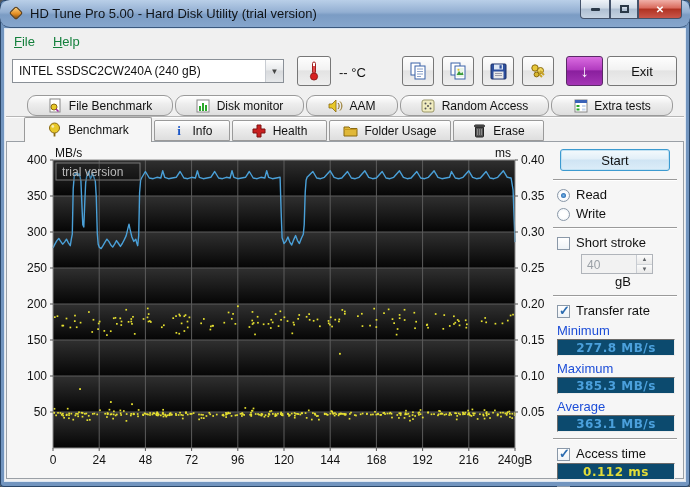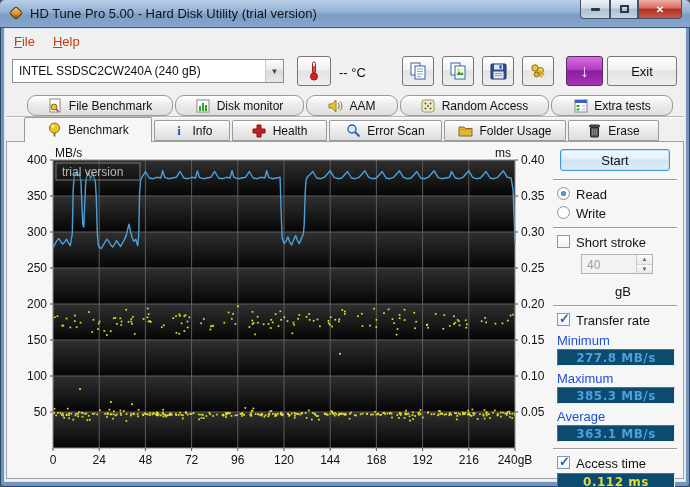--- a/index.html
+++ b/index.html
@@ -1,36 +1,36 @@
 <!DOCTYPE html>
 <html><head>
 <meta charset="utf-8">
 <style>
   html,body{margin:0;padding:0;background:#555;font-family:"Liberation Sans",sans-serif;}
   *{box-sizing:border-box;}
   .window{position:relative;width:690px;height:487px;background:#7295bf;border-radius:5px 5px 4px 4px;overflow:hidden;box-shadow:0 0 0 1px #2a4668 inset;}
   .titlebar{position:absolute;left:0;top:0;width:100%;height:28px;
     background:linear-gradient(#b9cfe8 0%,#93afd2 45%,#7b9cc4 55%,#86a6cd 100%);
-    border-bottom:1px solid #3a587e;display:flex;align-items:center;}
+    border-bottom:1px solid #3a587e;display:flex;align-items:center;border-radius:10px;}
   .app-icon{width:15px;height:15px;margin:0 6px 0 9px;position:relative;}
   .app-icon .disc{position:absolute;left:2px;top:2px;width:10px;height:10px;transform:rotate(45deg);
     background:linear-gradient(135deg,#ffd27a,#e08a20 60%,#7a4a10);border:1px solid #5a3a10;border-radius:2px;}
   .title-text{font-size:13px;color:#101418;}
   .winbtns{position:absolute;right:8px;top:0;display:flex;}
   .winbtn{height:19px;border:1px solid #44536a;border-top:none;display:flex;align-items:center;justify-content:center;
     background:linear-gradient(#eef3f8,#cfdae6 45%,#aebfd2 50%,#c6d3e2);color:#2a3948;font-size:10px;}
   .winbtn.min{width:30px;border-radius:0 0 0 4px;}
   .winbtn.max{width:28px;}
   .winbtn.close{width:44px;border-radius:0 0 4px 0;background:linear-gradient(#f0b0a8,#d96a5c 45%,#b03222 50%,#c9564a);color:#fff;font-weight:bold;}
   .minbar{width:9px;height:3px;background:#2a3948;border-radius:1px;}
   .maxbox{width:9px;height:8px;border:2px solid #2a3948;}
   .client{position:absolute;left:4px;right:4px;top:28px;bottom:5px;background:#f0f0f0;box-shadow:0 0 0 1px #dce6f2 inset;}
   
   .menubar{position:absolute;left:1px;right:1px;top:1px;height:24px;background:#f0f0f0;display:flex;align-items:center;}
-  .menu-item{padding:3px 9px;font-size:13px;color:#c2410c;}
+  .menu-item{padding:3px 9px;font-size:13px;color:#15803d;}
   .menu-item .accel{text-decoration:underline;}
   
   .toolbar{position:absolute;left:1px;right:1px;top:25px;height:37px;background:#f0f0f0;}
   .combo{position:absolute;left:7px;top:6px;width:272px;height:24px;background:#fff;border:1px solid #8a9097;display:flex;align-items:center;}
   .combo-text{flex:1;font-size:12px;padding-left:6px;color:#111;white-space:nowrap;overflow:hidden;}
   .combo-btn{width:18px;height:100%;border-left:1px solid #c8ccd2;background:linear-gradient(#fdfdfd,#e8eaec 45%,#d8dadd 50%,#e6e8ea);
     display:flex;align-items:center;justify-content:center;font-size:8px;color:#444;}
   .tbtn{position:absolute;top:3px;height:30px;border:1px solid #777;border-radius:3px;
     background:linear-gradient(#fefefe,#f2f2f2 45%,#e3e3e3 50%,#efefef);display:flex;align-items:center;justify-content:center;}
   .temp-label{position:absolute;left:334px;top:12px;font-size:13px;color:#111;}
@@ -52,34 +52,34 @@
   .info-glyph{color:#1a56c8;font-weight:bold;font-size:13px;font-family:"Liberation Serif",serif;}
   
   .panel{position:absolute;left:2px;right:2px;top:113px;bottom:3px;background:#f6f6f6;border:1px solid #9aa0a6;z-index:2;}
   #bench-chart{position:absolute;left:4px;top:6px;}
   
   .controls{position:absolute;right:6px;top:5px;width:124px;}
   .start-btn{display:block;width:110px;height:22px;margin:2px auto 8px auto;font-size:13px;color:#111;
     border:1px solid #3c9ad0;border-radius:3px;
     background:linear-gradient(#f4fafd,#e2eff8 45%,#cfe4f3 50%,#dcedf8);box-shadow:inset 0 0 0 1px #c2e1f2;}
   .csep{height:2px;border-top:1px solid #9a9a9a;border-bottom:1px solid #ffffff;margin:6px 0;}
-  .ctl-row{display:flex;align-items:flex-start;gap:6px;margin:4px 0 2px 4px;font-size:13px;color:#111;}
+  .ctl-row{display:flex;align-items:flex-end;gap:6px;margin:4px 0 2px 4px;font-size:13px;color:#111;}
   .radio{width:13px;height:13px;border-radius:50%;border:1px solid #8a98a8;background:radial-gradient(#fff 40%,#e8eef4);position:relative;}
   .radio.sel::after{content:"";position:absolute;left:3px;top:3px;width:5px;height:5px;border-radius:50%;
     background:radial-gradient(#7ab8e8,#2f6fb5 70%);}
   .cbox{width:13px;height:13px;border:1px solid #8a98a8;background:linear-gradient(#fff,#eef2f6);position:relative;flex:none;}
   .cbox.chk::after{content:"\2713";position:absolute;left:1px;top:-3px;font-size:13px;font-weight:bold;color:#2c6cb0;}
   .spin-row{display:flex;align-items:center;margin:4px 0 2px 4px;flex-direction:column;}
   .spinner{width:72px;height:20px;border:1px solid #b0b4ba;background:#f2f2f2;display:flex;}
   .spin-val{flex:1;font-size:12px;color:#9aa0a6;padding:3px 0 0 5px;}
   .spin-btns{width:16px;border-left:1px solid #c8ccd2;display:flex;flex-direction:column;}
   .spin-btns div{flex:1;display:flex;align-items:center;justify-content:center;font-size:6px;color:#606468;
     background:linear-gradient(#fbfbfb,#e9e9e9);}
   .spin-btns div:first-child{border-bottom:1px solid #d0d4d8;}
-  .spin-unit{font-size:13px;color:#111;margin-left:12px;margin-top:10px;}
+  .spin-unit{font-size:13px;color:#111;margin-left:12px;}
   .ctl-label{font-size:13px;color:#1d4ed8;margin:5px 0 1px 4px;}
   .val{width:118px;height:17px;margin-left:4px;background:#0c4a6e;border:1px solid;border-color:#6a6a6a #ececec #ececec #6a6a6a;
     display:flex;align-items:center;justify-content:center;font:bold 12px "DejaVu Sans",sans-serif;letter-spacing:.5px;}
   .val.blue{color:#4ba0dc;}
   .val.yellow{color:#e2dc38;}
   .val.white{color:#e8e8e8;}
 </style>
 </head>
 <body>
 
@@ -239,29 +239,20 @@
           </span>
         <span>Info</span>
       </div>
       <div class="tab t2c">
         <span class="icon">
           <svg width="14" height="14" viewBox="0 0 14 14">
               <path d="M5 1h4v4h4v4H9v4H5V9H1V5h4z" fill="#c82020" stroke="#801010"></path>
             </svg>
         </span>
         <span>Health</span>
-      </div>
-      <div class="tab t2d">
-        <span class="icon">
-          <svg width="15" height="15" viewBox="0 0 15 15">
-              <circle cx="6" cy="6" r="4" fill="#d8ecf8" stroke="#2a62a8" stroke-width="1.4"></circle>
-              <path d="M9 9l4.5 4.5" stroke="#2a62a8" stroke-width="2"></path>
-            </svg>
-        </span>
-        <span>Error Scan</span>
       </div>
       <div class="tab t2e">
         <span class="icon">
           <svg width="15" height="13" viewBox="0 0 15 13">
               <path d="M1 3h5l1.5 1.5H14V12H1z" fill="#e0b838" stroke="#8a6a10"></path>
               <path d="M1 5.5h13" stroke="#c89a20"></path>
             </svg>
         </span>
         <span>Folder Usage</span>
       </div>

